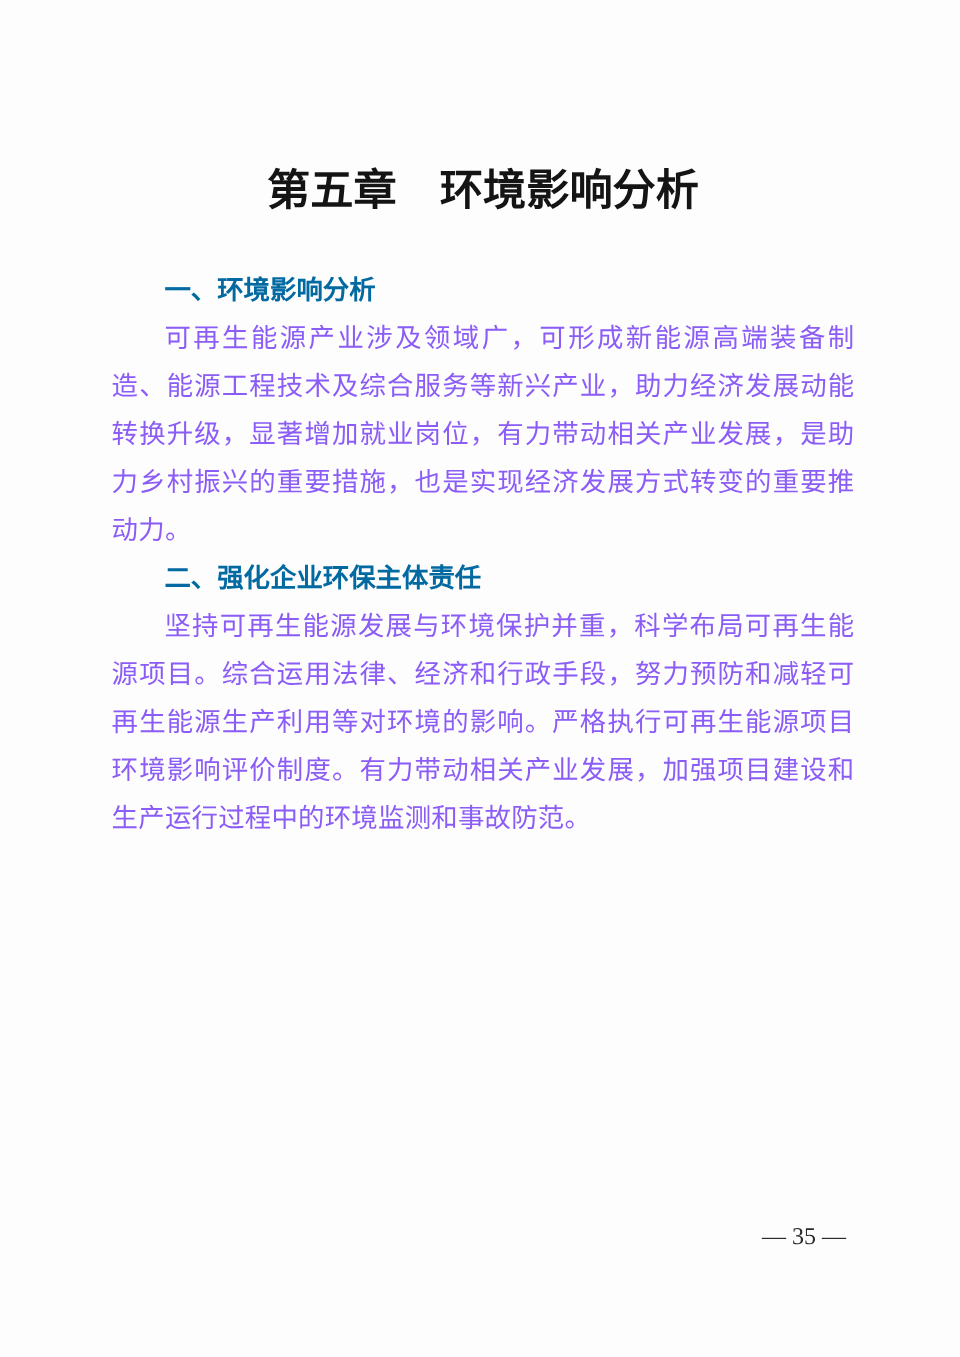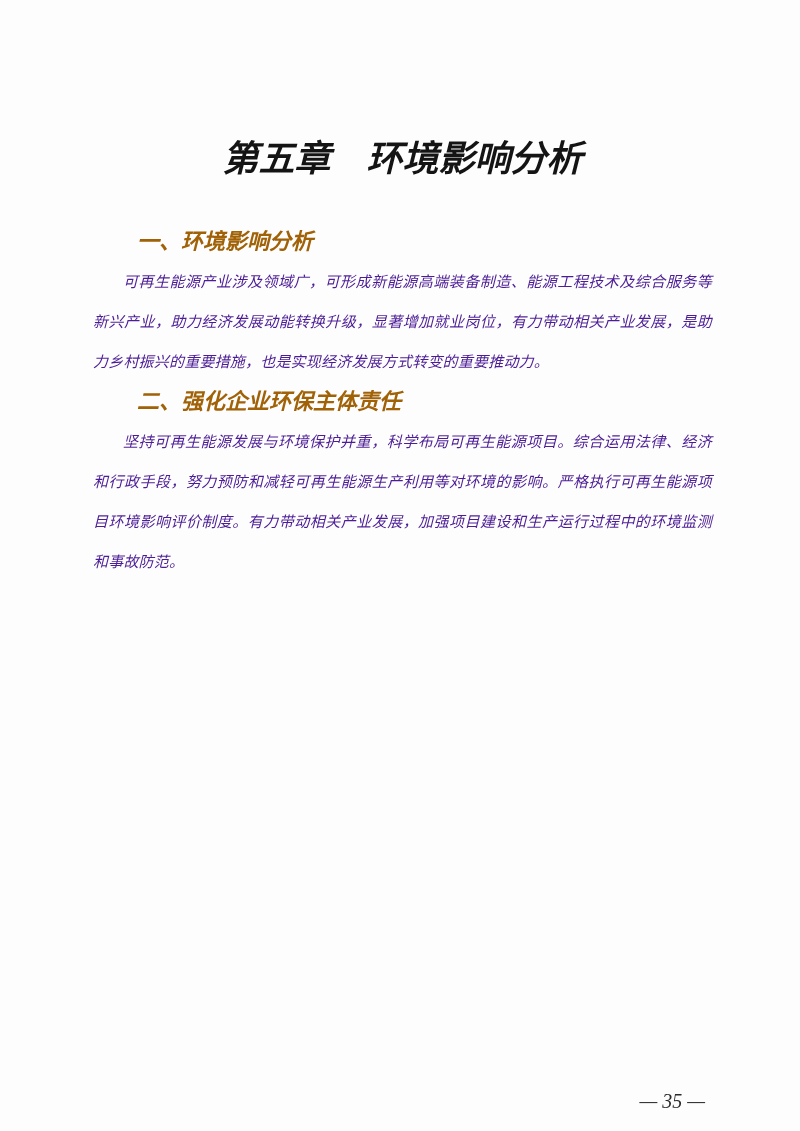--- a/index.html
+++ b/index.html
@@ -10,59 +10,58 @@
   .page {
     position: relative;
     width: 800px;
     height: 1131px;
     margin: 0 auto;
     background: #fdfdfd;
     box-sizing: border-box;
     padding: 0 88px 0 93px;
     overflow: hidden;
     color: #1f1f1f;
-    font-style: italic;
   }
   .doc-title {
     margin: 0;
     padding-top: 140px;
     line-height: 38px;
     text-align: center;
     font-size: 36px;
     font-weight: 700;
     color: #141414;
     font-family: "Liberation Serif", "DejaVu Serif", serif;
     white-space: pre;
   }
   .sec-heading {
     margin: 0;
     font-size: 22px;
     line-height: 40px;
     font-weight: 700;
-    color: #a16207;
+    color: #0369a1;
     text-indent: 2em;
     font-family: "Liberation Sans", "DejaVu Sans", sans-serif;
   }
   .sec-heading.first {
     margin-top: 44px;
   }
   .body-para {
     margin: 0;
-    font-size: 15px;
+    font-size: 22px;
     line-height: 40px;
     text-indent: 2em;
     text-align: justify;
     text-align-last: left;
-    color: #4c1d95;
+    color: #8b5cf6;
     font-family: "Liberation Serif", "DejaVu Serif", serif;
     letter-spacing: 0.2px;
   }
   .page-footer {
     position: absolute;
-    top: 1088px;
+    top: 1018px;
     right: 95px;
     font-size: 20px;
     line-height: 26px;
     color: #2a2a2a;
     font-family: "Liberation Serif", "DejaVu Serif", serif;
     white-space: pre;
   }
 </style>
 </head>
 <body>

